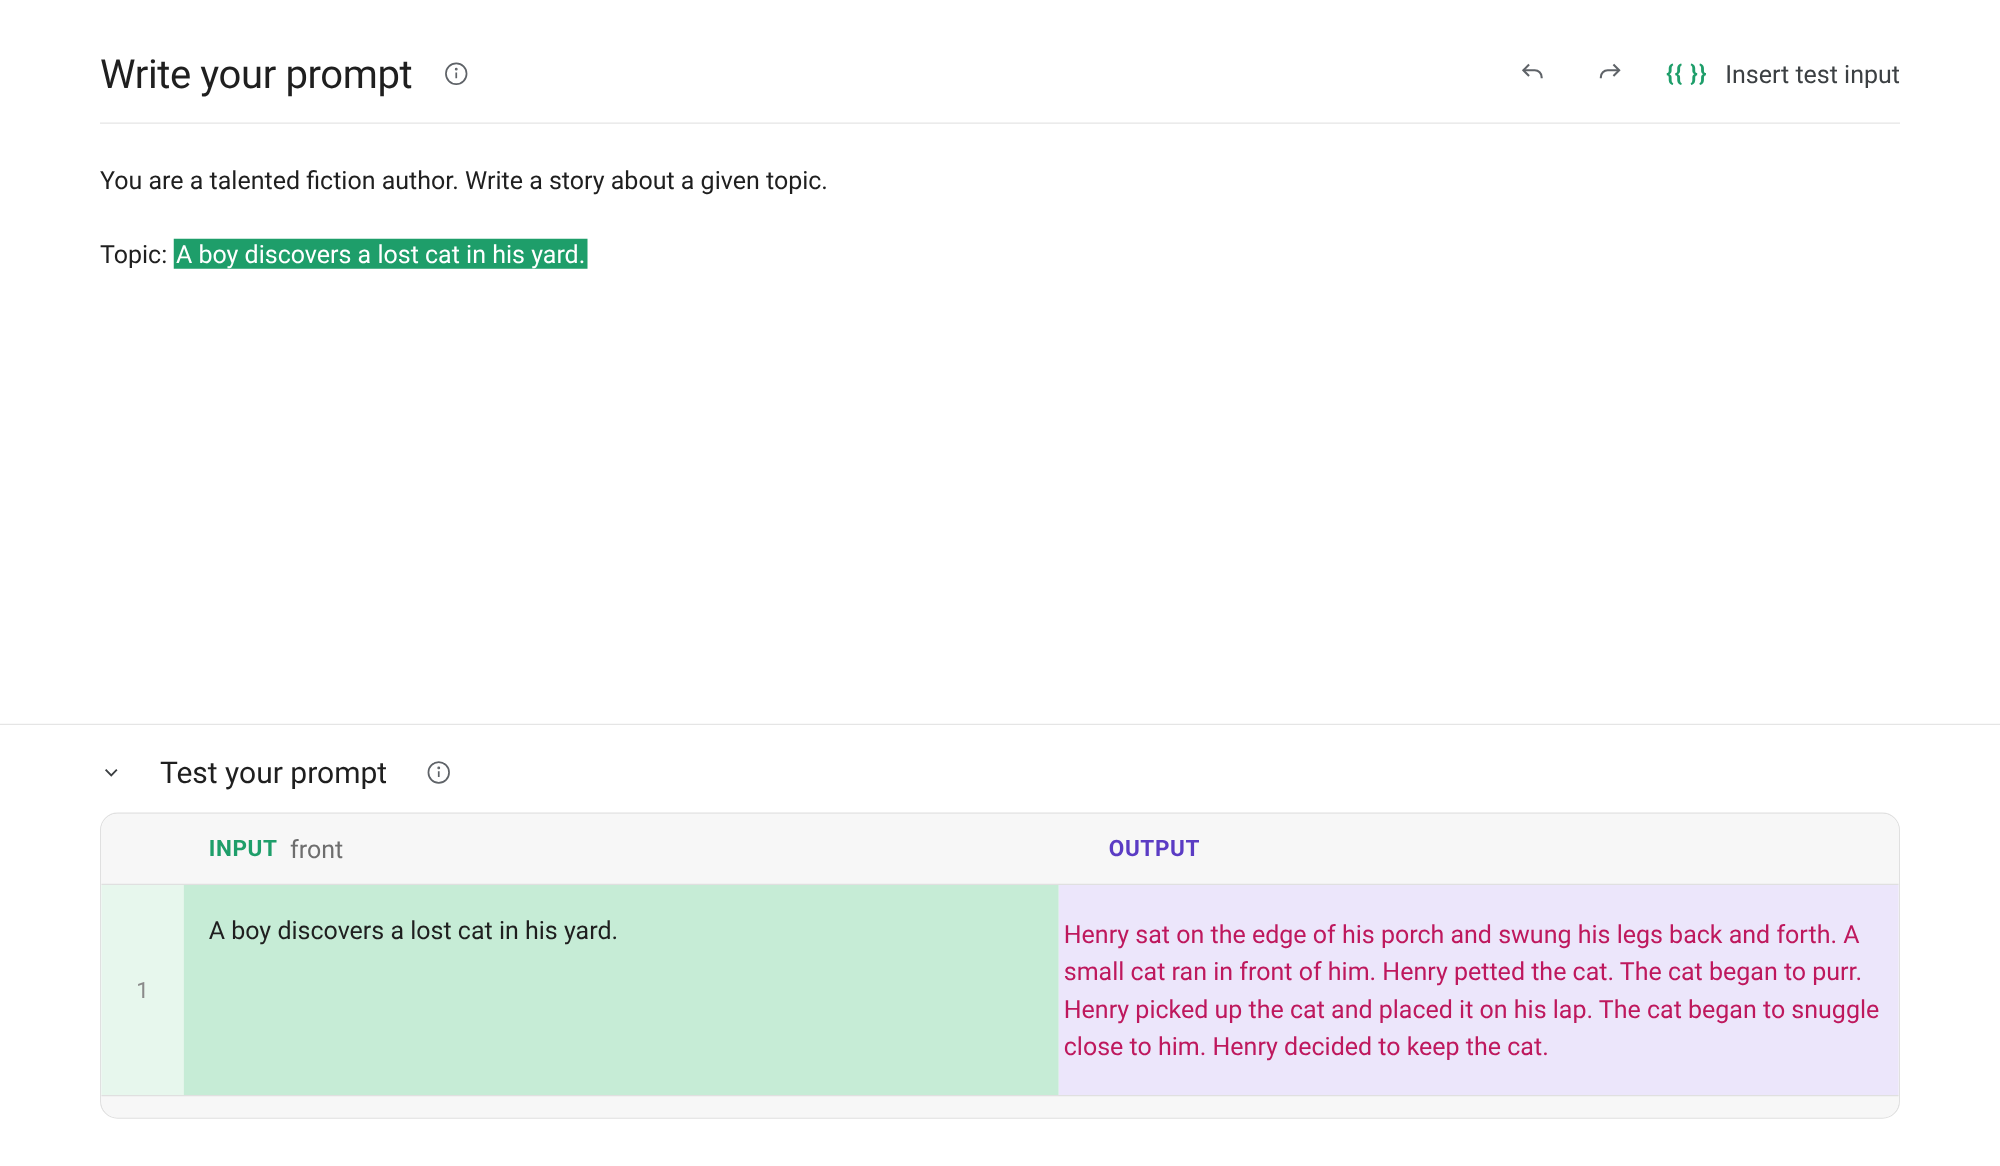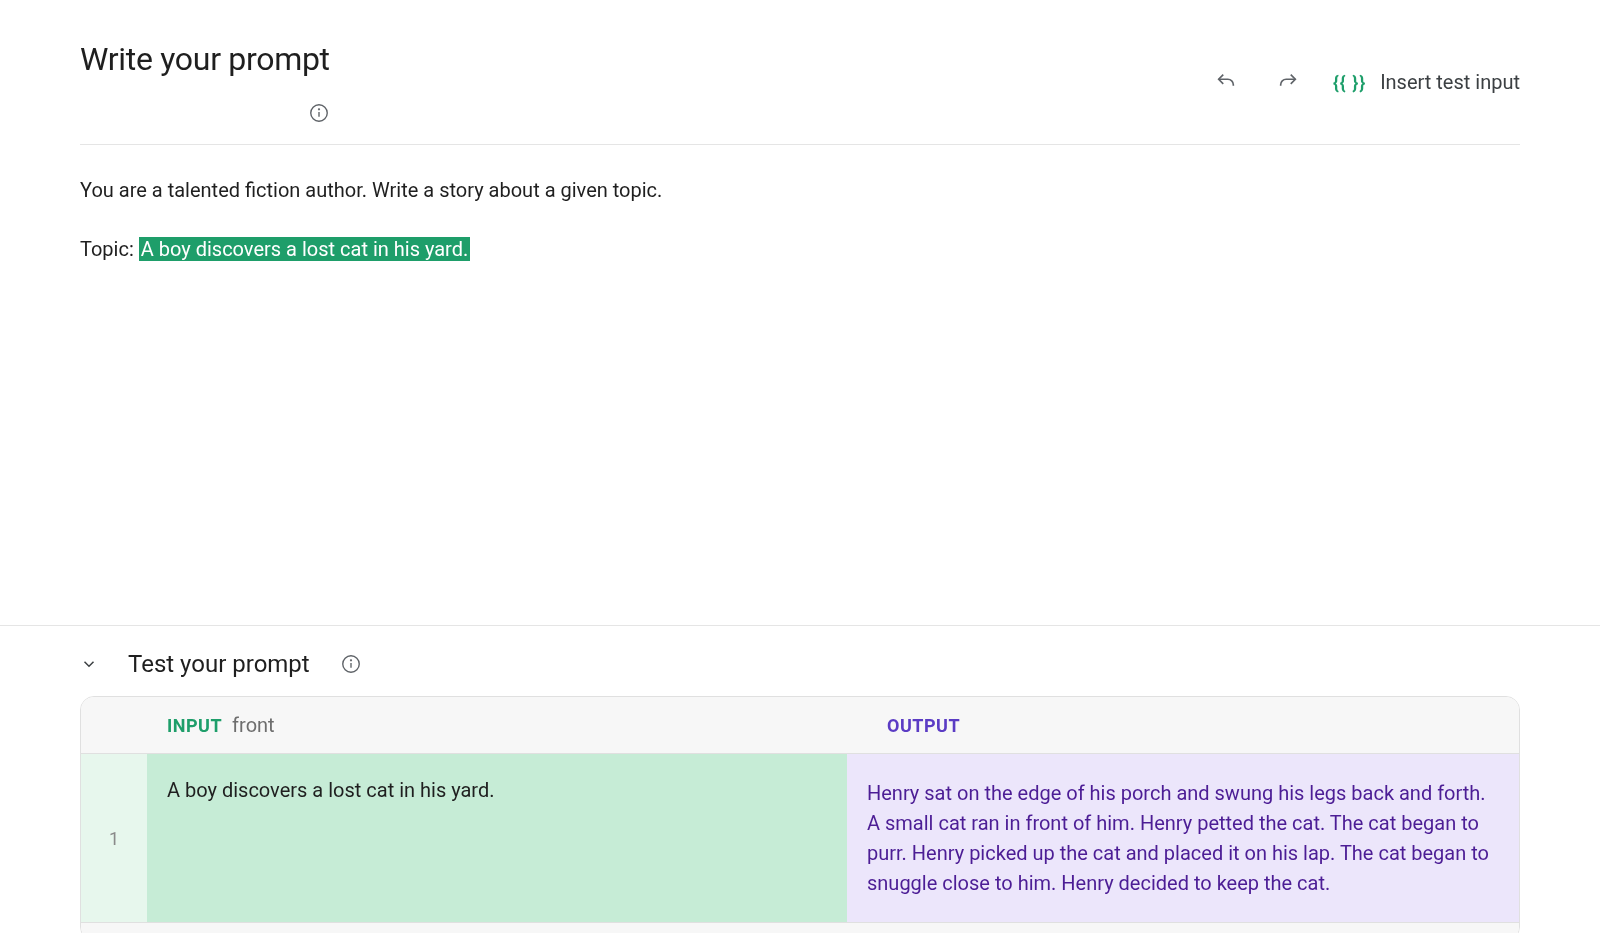--- a/index.html
+++ b/index.html
@@ -23,23 +23,22 @@
     }
     .header-row {
       display: flex;
       align-items: center;
       justify-content: space-between;
       padding-bottom: 20px;
       border-bottom: 1px solid #e5e5e5;
     }
     .title-group {
       display: flex;
-      align-items: flex-end;
+      align-items: center;
       gap: 24px;
-      flex-direction: column;
     }
     .page-title {
       font-size: 32px;
       font-weight: 400;
       color: #1f1f1f;
       letter-spacing: -0.3px;
     }
     .info-icon {
       display: inline-flex;
       align-items: center;
@@ -203,23 +202,23 @@
       width: 700px;
       flex-shrink: 0;
       background: #c6ecd6;
       padding: 24px 20px;
       font-size: 20px;
       color: #1f1f1f;
     }
     .output-cell {
       flex: 1;
       background: #ece6fb;
-      padding: 24px 20px;
-      font-size: 20px;
-      color: #4c1d95;
+      padding: 24px 4px;
+      font-size: 20px;
+      color: #be185d;
       line-height: 1.5;
     }
     .table-footer-row {
       height: 18px;
       background: #f7f7f7;
       border-top: 1px solid #e0e0e0;
     }
   </style>
 </head>
 <body>

